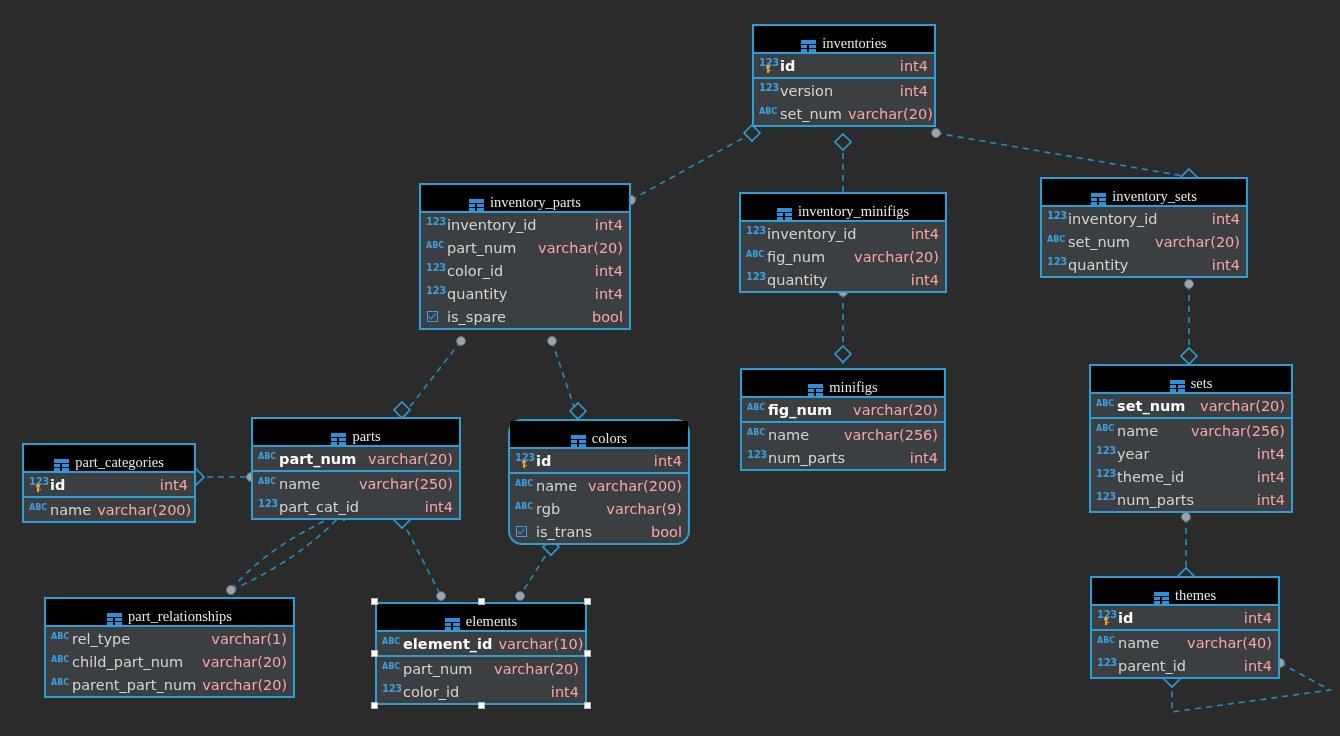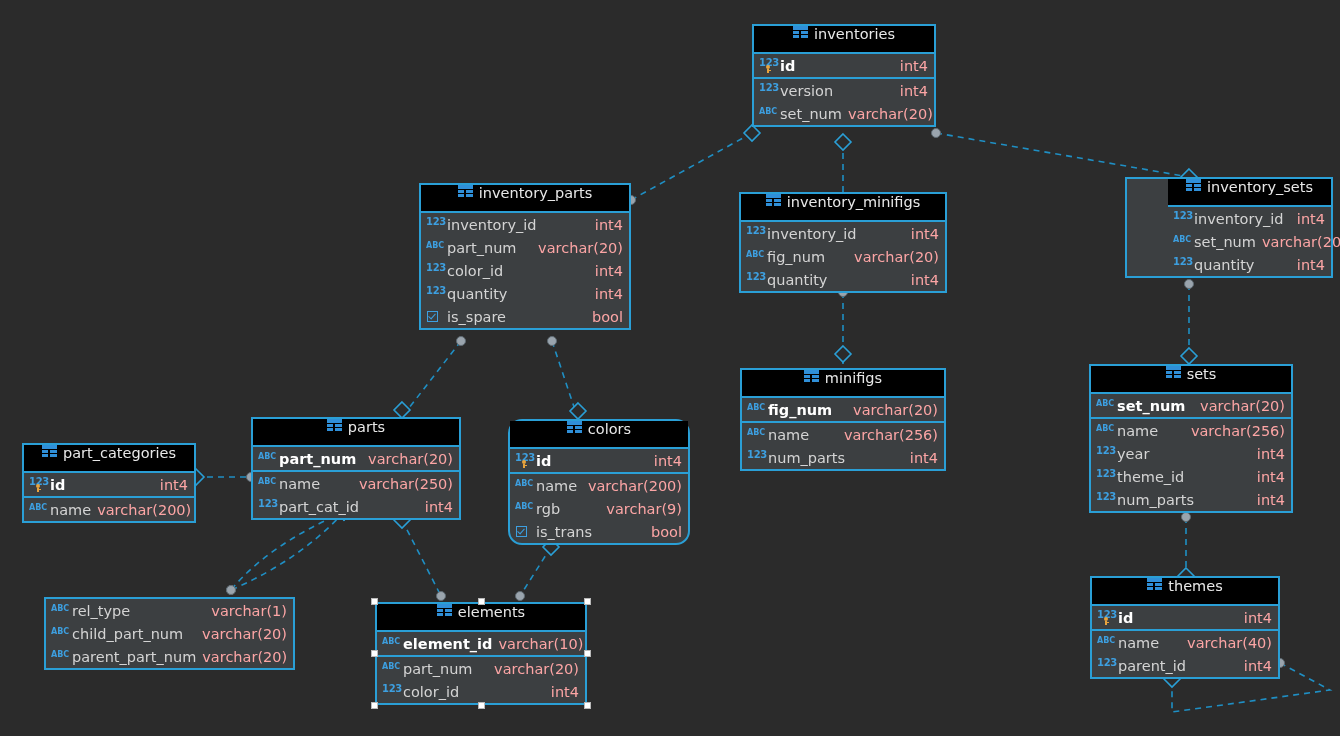--- a/index.html
+++ b/index.html
@@ -15,23 +15,24 @@
     position:absolute;
     border:2px solid #2a9fd6;
     background:#3c3f41;
     box-sizing:border-box;
     box-shadow:0 0 0 0 rgba(0,0,0,0);
   }
   .thead{
     background:#000000;
     color:#e8e8e8;
     height:26px;
-    display:flex;align-items:flex-start;justify-content:center;gap:6px;
+    display:flex;align-items:flex-end;justify-content:center;gap:6px;
     font-size:14.5px;
     border-bottom:2px solid #2a9fd6;
+    font-family:Liberation Serif, serif;
   }
   .tbl-icon{display:inline-block;width:15px;height:12px;position:relative;flex:0 0 auto;}
   .tbl-icon i{position:absolute;display:block;background:#2f8fd8;}
   .tbl-icon i.bar{left:0;top:0;width:15px;height:4px;}
   .tbl-icon i.c1{left:0;top:5px;width:6px;height:3px;}
   .tbl-icon i.c2{left:8px;top:5px;width:7px;height:3px;}
   .tbl-icon i.c3{left:0;top:9px;width:6px;height:3px;}
   .tbl-icon i.c4{left:8px;top:9px;width:7px;height:3px;}
 
   .pkgroup{border-bottom:2px solid #2a9fd6;}
@@ -257,21 +258,21 @@
           <div class="row">
             <span class="ficon">
               <span class="lbl">123</span>
             </span>
             <span class="nm">quantity</span>
             <span class="sp"></span>
             <span class="ty">int4</span>
           </div>
         </div>
       </div>
-      <div class="table" style="left: 1125px; top: 177px; width: 208px; padding-left: 41px;">
+      <div class="table" style="left: 1040px; top: 177px; width: 208px;">
         <div class="thead">
           <span class="tbl-icon">
             <i class="bar"></i>
             <i class="c1"></i>
             <i class="c2"></i>
             <i class="c3"></i>
             <i class="c4"></i>
           </span>
           <span>inventory_sets</span>
         </div>
@@ -567,20 +568,30 @@
             <span class="ficon">
               <span class="lbl">123</span>
             </span>
             <span class="nm">parent_id</span>
             <span class="sp"></span>
             <span class="ty">int4</span>
           </div>
         </div>
       </div>
       <div class="table" style="left: 44px; top: 597px; width: 251px;">
+        <div class="thead">
+          <span class="tbl-icon">
+            <i class="bar"></i>
+            <i class="c1"></i>
+            <i class="c2"></i>
+            <i class="c3"></i>
+            <i class="c4"></i>
+          </span>
+          <span>part_relationships</span>
+        </div>
         <div class="colgroup">
           <div class="row">
             <span class="ficon">
               <span class="lbl abc">ABC</span>
             </span>
             <span class="nm">rel_type</span>
             <span class="sp"></span>
             <span class="ty">varchar(1)</span>
           </div>
           <div class="row">

